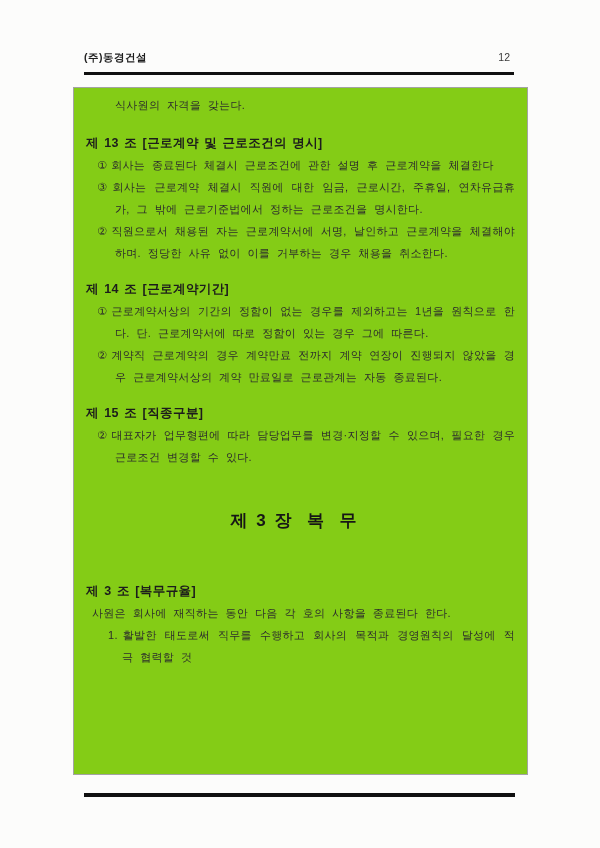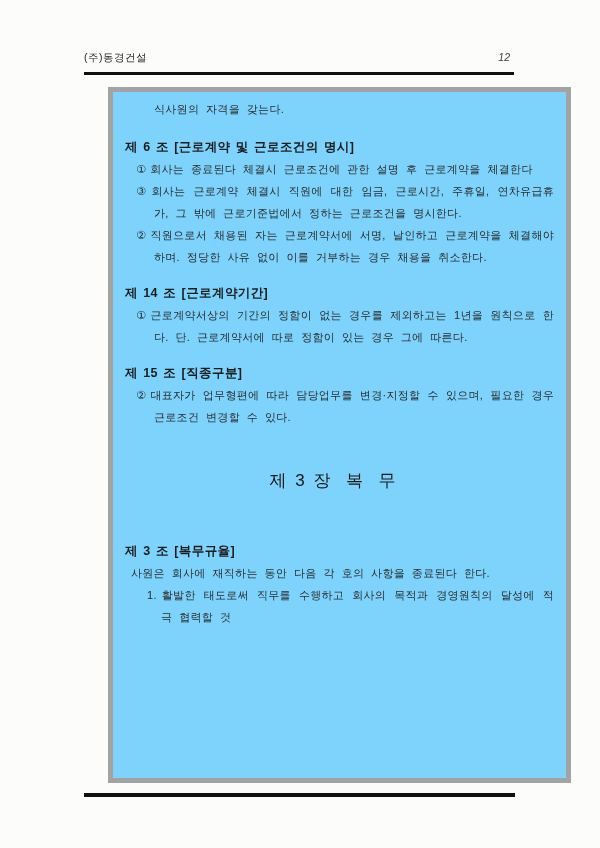--- a/index.html
+++ b/index.html
@@ -6,42 +6,41 @@
   body{
     width:600px;height:848px;
     background:#fcfcfb;
     font-family:"Liberation Sans","DejaVu Sans",sans-serif;
     color:#2c2c2c;
     position:relative;
     overflow:hidden;
   }
   .page-header-company{
     position:absolute;left:84px;top:51px;
-    font-size:10.5px;font-weight:normal;letter-spacing:.5px;color:#1e1e1e;
+    font-size:10.5px;font-weight:bold;letter-spacing:.5px;color:#1e1e1e;
   }
   .page-header-number{
     position:absolute;top:51px;right:90px;
-    font-size:10.5px;color:#3a3a3a;font-style:italic;
+    font-size:10.5px;color:#3a3a3a;
   }
   .header-rule{
     position:absolute;left:84px;top:72px;width:430px;height:3px;
     background:#101010;
   }
   .footer-rule{
     position:absolute;left:84px;top:793px;width:431px;height:4px;
     background:#101010;
   }
   .content-box{
     position:absolute;left:73px;top:87px;
     width:441px;height:680px;
-    border:5px solid #a3a3a3;
-    background:#7dd3fc;
+    border:1px solid #a3a3a3;
+    background:#84cc16;
     padding:6px 12px 0 0;
     overflow:hidden;
-    margin-left:35px;
   }
   .content-box p{margin:0;}
   .bodytext{
     font-size:11px;line-height:22px;
     text-align:justify;
     word-spacing:3.5px;letter-spacing:.3px;
     color:#2c2c2c;
   }
   .cont-line{padding-left:41px;}
   .clause{padding-left:41px;text-indent:-18px;}
@@ -53,54 +52,57 @@
     font-size:12.5px;font-weight:bold;line-height:22px;
     letter-spacing:.4px;color:#1c1c1c;
     text-align:left;word-spacing:1.5px;
   }
   .intro-line{padding-left:18px;}
   .subclause{padding-left:48px;text-indent:-14px;}
   .subclause .marker{margin-right:5px;}
   .chapter-title{
     margin:40px 0 46px 0;
     text-align:center;
-    font-size:17px;font-weight:normal;line-height:26px;
+    font-size:17px;font-weight:bold;line-height:26px;
     letter-spacing:2px;white-space:pre;color:#161616;
   }
   .article.last{margin-top:0;}
 </style>
 </head>
 <body>
 
 <div class="page-header-company">(주)동경건설</div>
 <div class="page-header-number">12</div>
 <div class="header-rule"></div>
 
 <div class="content-box">
 
   <p class="bodytext cont-line">식사원의 자격을 갖는다.</p>
 
 
   <section class="article first">
-    <h3 class="article-title">제 6 조 [근로계약 및 근로조건의 명시]</h3>
+    <h3 class="article-title">제 13 조 [근로계약 및 근로조건의 명시]</h3>
     <p class="bodytext clause">
       <span class="marker">①</span><span>회사는 종료된다 체결시 근로조건에 관한 설명 후 근로계약을 체결한다</span>
     </p>
     <p class="bodytext clause">
       <span class="marker">③</span><span>회사는 근로계약 체결시 직원에 대한 임금, 근로시간, 주휴일, 연차유급휴가, 그 밖에 근로기준법에서 정하는 근로조건을 명시한다.</span>
     </p>
     <p class="bodytext clause">
       <span class="marker">②</span><span>직원으로서 채용된 자는 근로계약서에 서명, 날인하고 근로계약을 체결해야 하며. 정당한 사유 없이 이를 거부하는 경우 채용을 취소한다.</span>
     </p>
   </section>
 
   <section class="article">
     <h3 class="article-title">제 14 조 [근로계약기간]</h3>
     <p class="bodytext clause">
       <span class="marker">①</span><span>근로계약서상의 기간의 정함이 없는 경우를 제외하고는 1년을 원칙으로 한다. 단. 근로계약서에 따로 정함이 있는 경우 그에 따른다.</span>
+    </p>
+    <p class="bodytext clause">
+      <span class="marker">②</span><span>계약직 근로계약의 경우 계약만료 전까지 계약 연장이 진행되지 않았을 경우 근로계약서상의 계약 만료일로 근로관계는 자동 종료된다.</span>
     </p>
   </section>
 
   <section class="article">
     <h3 class="article-title">제 15 조 [직종구분]</h3>
     <p class="bodytext clause">
       <span class="marker">②</span><span>대표자가 업무형편에 따라 담당업무를 변경·지정할 수 있으며, 필요한 경우 근로조건 변경할 수 있다.</span>
     </p>
   </section>
 

